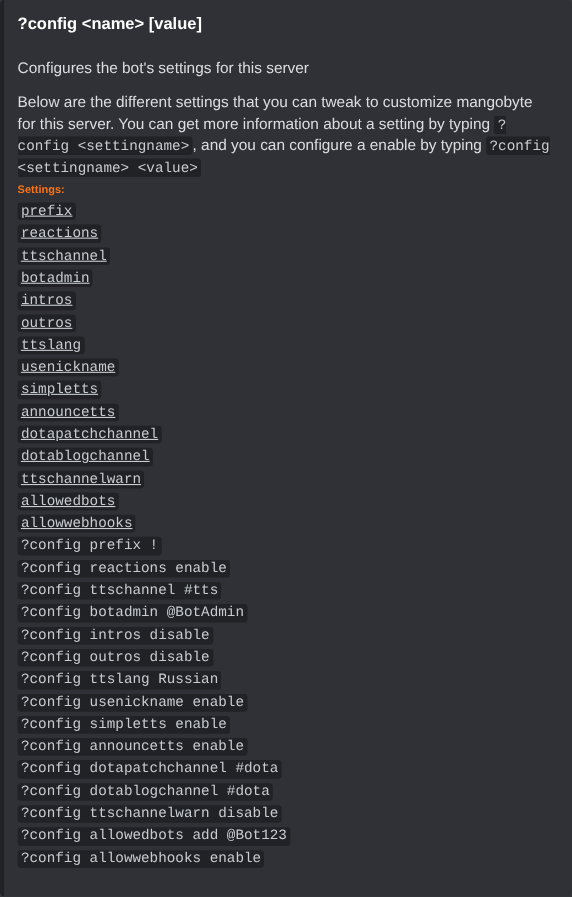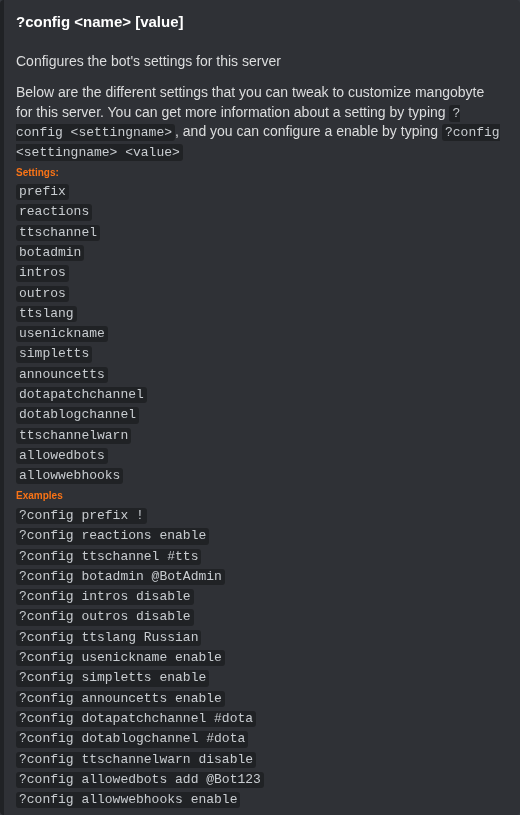--- a/index.html
+++ b/index.html
@@ -58,21 +58,21 @@
     line-height: 1.1;
   }
   .section-header {
     font-weight: 700;
     color: #f97316;
     font-size: 10px;
     margin-top: 4px;
     margin-bottom: 2px;
   }
   .settings-list { line-height: 1.4; }
-  .settings-list code.inline { display: inline-block; margin-bottom: 1px; }
+  .settings-list code.inline { display: inline-block; margin-bottom: 1px; text-decoration: underline; }
   .examples-list { line-height: 1.4; }
   .examples-list code.inline { display: inline-block; margin-bottom: 1px; font-family: Liberation Mono, monospace; }
 </style>
 </head>
 <body>
 
 <div class="embed-wrapper">
   <div class="embed-border"></div>
   <div class="embed">
 
@@ -80,17 +80,16 @@
 
     <div class="embed-desc">Configures the bot's settings for this server</div>
 
     <div class="para">
       <span>Below are the different settings that you can tweak to customize mangobyte for this server. You can get more information about a setting by typing </span><code class="inline">?config &lt;settingname&gt;</code><span>, and you can configure a enable by typing </span><code class="inline">?config &lt;settingname&gt; &lt;value&gt;</code>
     </div>
 
     <div class="section-header">Settings:</div>
     <div class="settings-list" id="settings-list"><code class="inline">prefix</code><br><code class="inline">reactions</code><br><code class="inline">ttschannel</code><br><code class="inline">botadmin</code><br><code class="inline">intros</code><br><code class="inline">outros</code><br><code class="inline">ttslang</code><br><code class="inline">usenickname</code><br><code class="inline">simpletts</code><br><code class="inline">announcetts</code><br><code class="inline">dotapatchchannel</code><br><code class="inline">dotablogchannel</code><br><code class="inline">ttschannelwarn</code><br><code class="inline">allowedbots</code><br><code class="inline">allowwebhooks</code><br></div>
 
-    <div class="section-header">Examples</div>
     <div class="examples-list" id="examples-list"><code class="inline">?config prefix !</code><br><code class="inline">?config reactions enable</code><br><code class="inline">?config ttschannel #tts</code><br><code class="inline">?config botadmin @BotAdmin</code><br><code class="inline">?config intros disable</code><br><code class="inline">?config outros disable</code><br><code class="inline">?config ttslang Russian</code><br><code class="inline">?config usenickname enable</code><br><code class="inline">?config simpletts enable</code><br><code class="inline">?config announcetts enable</code><br><code class="inline">?config dotapatchchannel #dota</code><br><code class="inline">?config dotablogchannel #dota</code><br><code class="inline">?config ttschannelwarn disable</code><br><code class="inline">?config allowedbots add @Bot123</code><br><code class="inline">?config allowwebhooks enable</code><br></div>
 
   </div>
 </div>
 
 </body></html>

